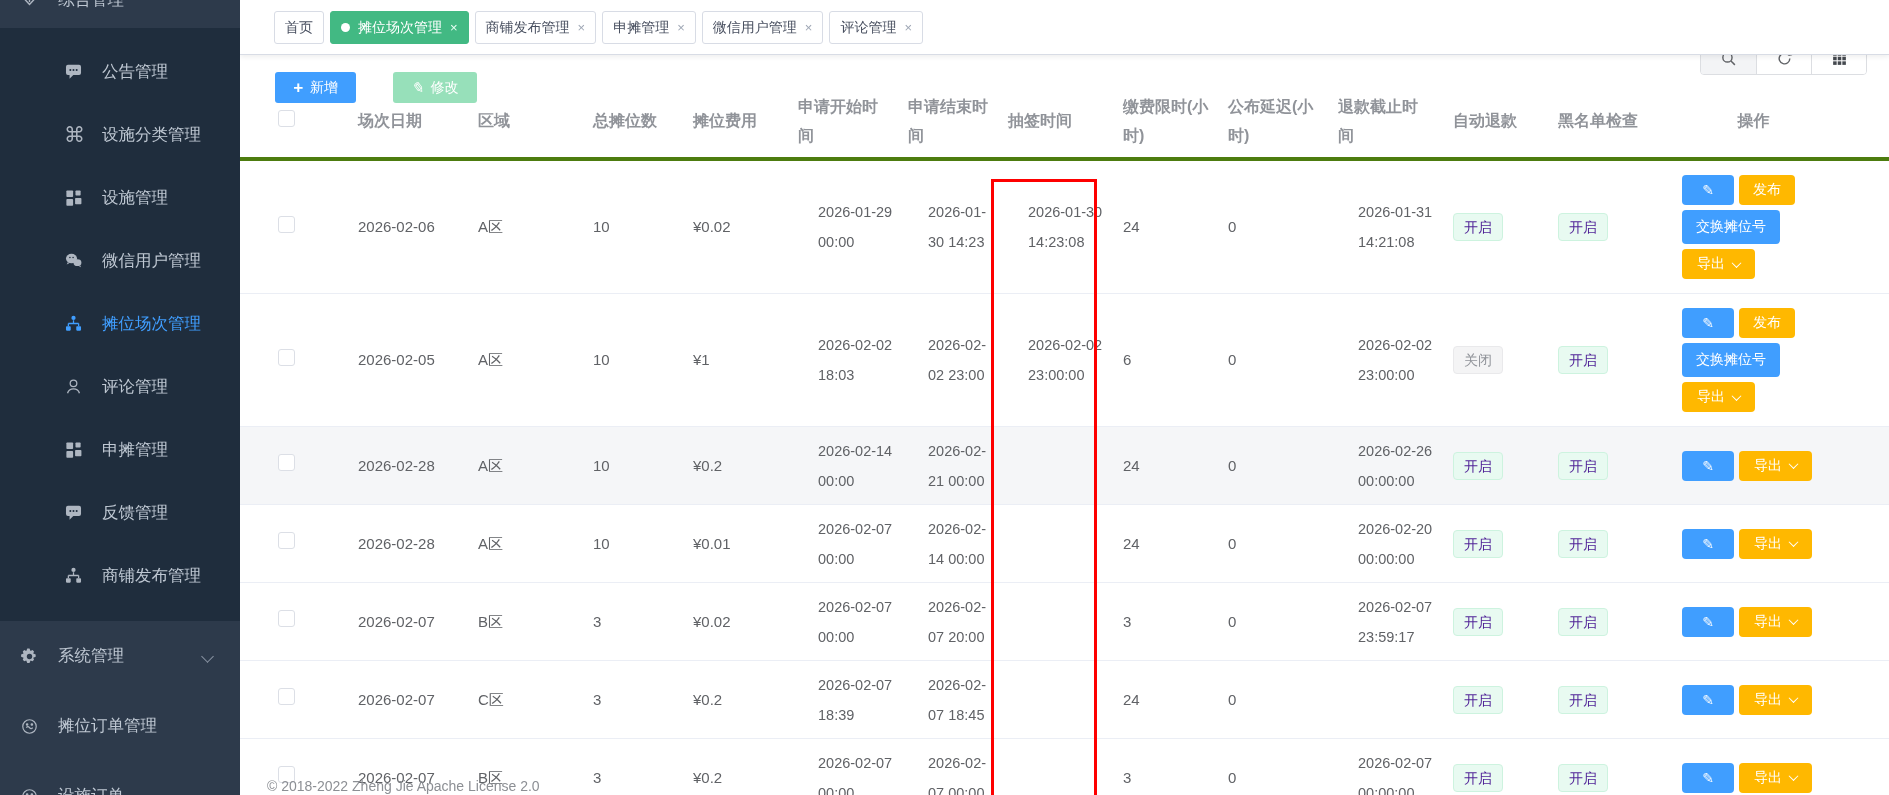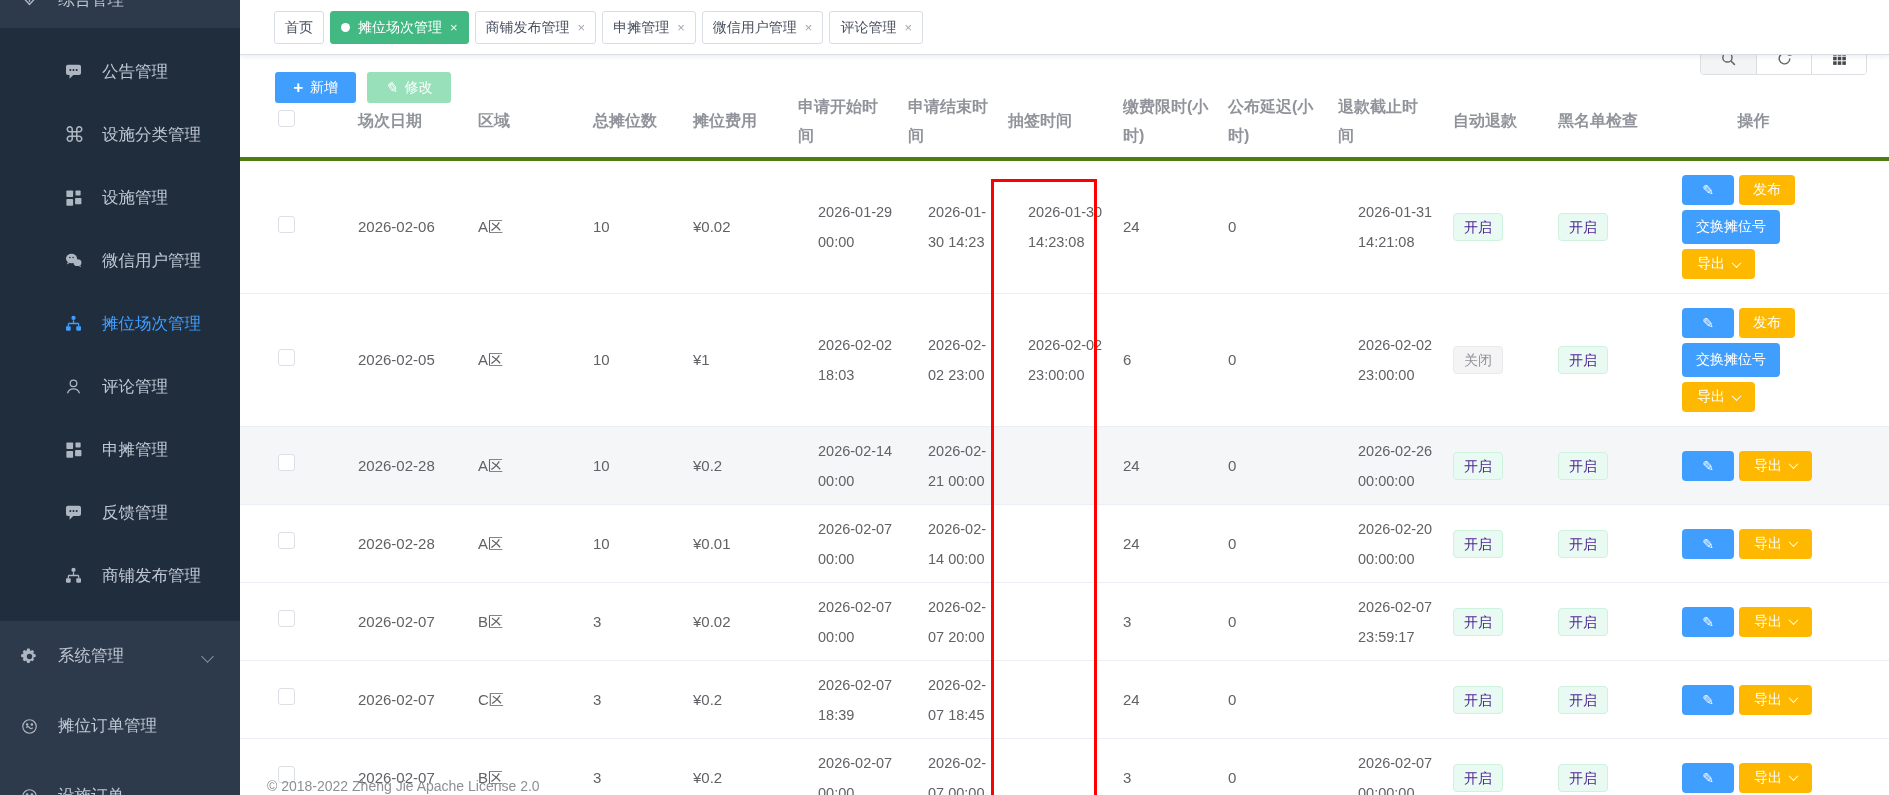--- a/index.html
+++ b/index.html
@@ -27,21 +27,21 @@
   .tab.active{background:#42b983;border-color:#42b983;color:#fff;}
   .dot{width:9px;height:9px;border-radius:50%;background:#fff;display:inline-block;}
   .tx{font-size:13px;color:#9ea6b4;line-height:1;}
   .tx::after{content:"×";}
   .tab.active .tx{color:#eafff4;}
   
   .toolbar{position:relative;z-index:1;height:22px;}
   .tb-btn{position:absolute;top:-13px;height:31px;border:none;border-radius:3px;color:#fff;
     font-size:14px;display:inline-flex;align-items:center;gap:7px;padding:0 18px;cursor:pointer;margin-top:30px;}
   .tb-add{left:35px;background:#409eff;}
-  .tb-mod{left:127px;background:#97e0ba;}
+  .tb-mod{left:153px;background:#97e0ba;}
   .plus::before{content:"+";font-size:17px;font-weight:bold;}
   .pen::before{content:"\270E";font-size:15px;}
   .icon-group{position:absolute;right:22px;top:-13px;display:flex;border:1px solid #dcdee2;
     border-radius:4px;overflow:hidden;background:#fff;}
   .icon-group button{width:55px;height:31px;border:none;background:#fff;display:flex;
     align-items:center;justify-content:center;cursor:pointer;border-left:1px solid #dcdee2;}
   .icon-group button:first-child{border-left:none;background:#f3f4f6;}
   .ti{width:17px;height:17px;}
   
   .table{position:relative;margin-top:8px;}

